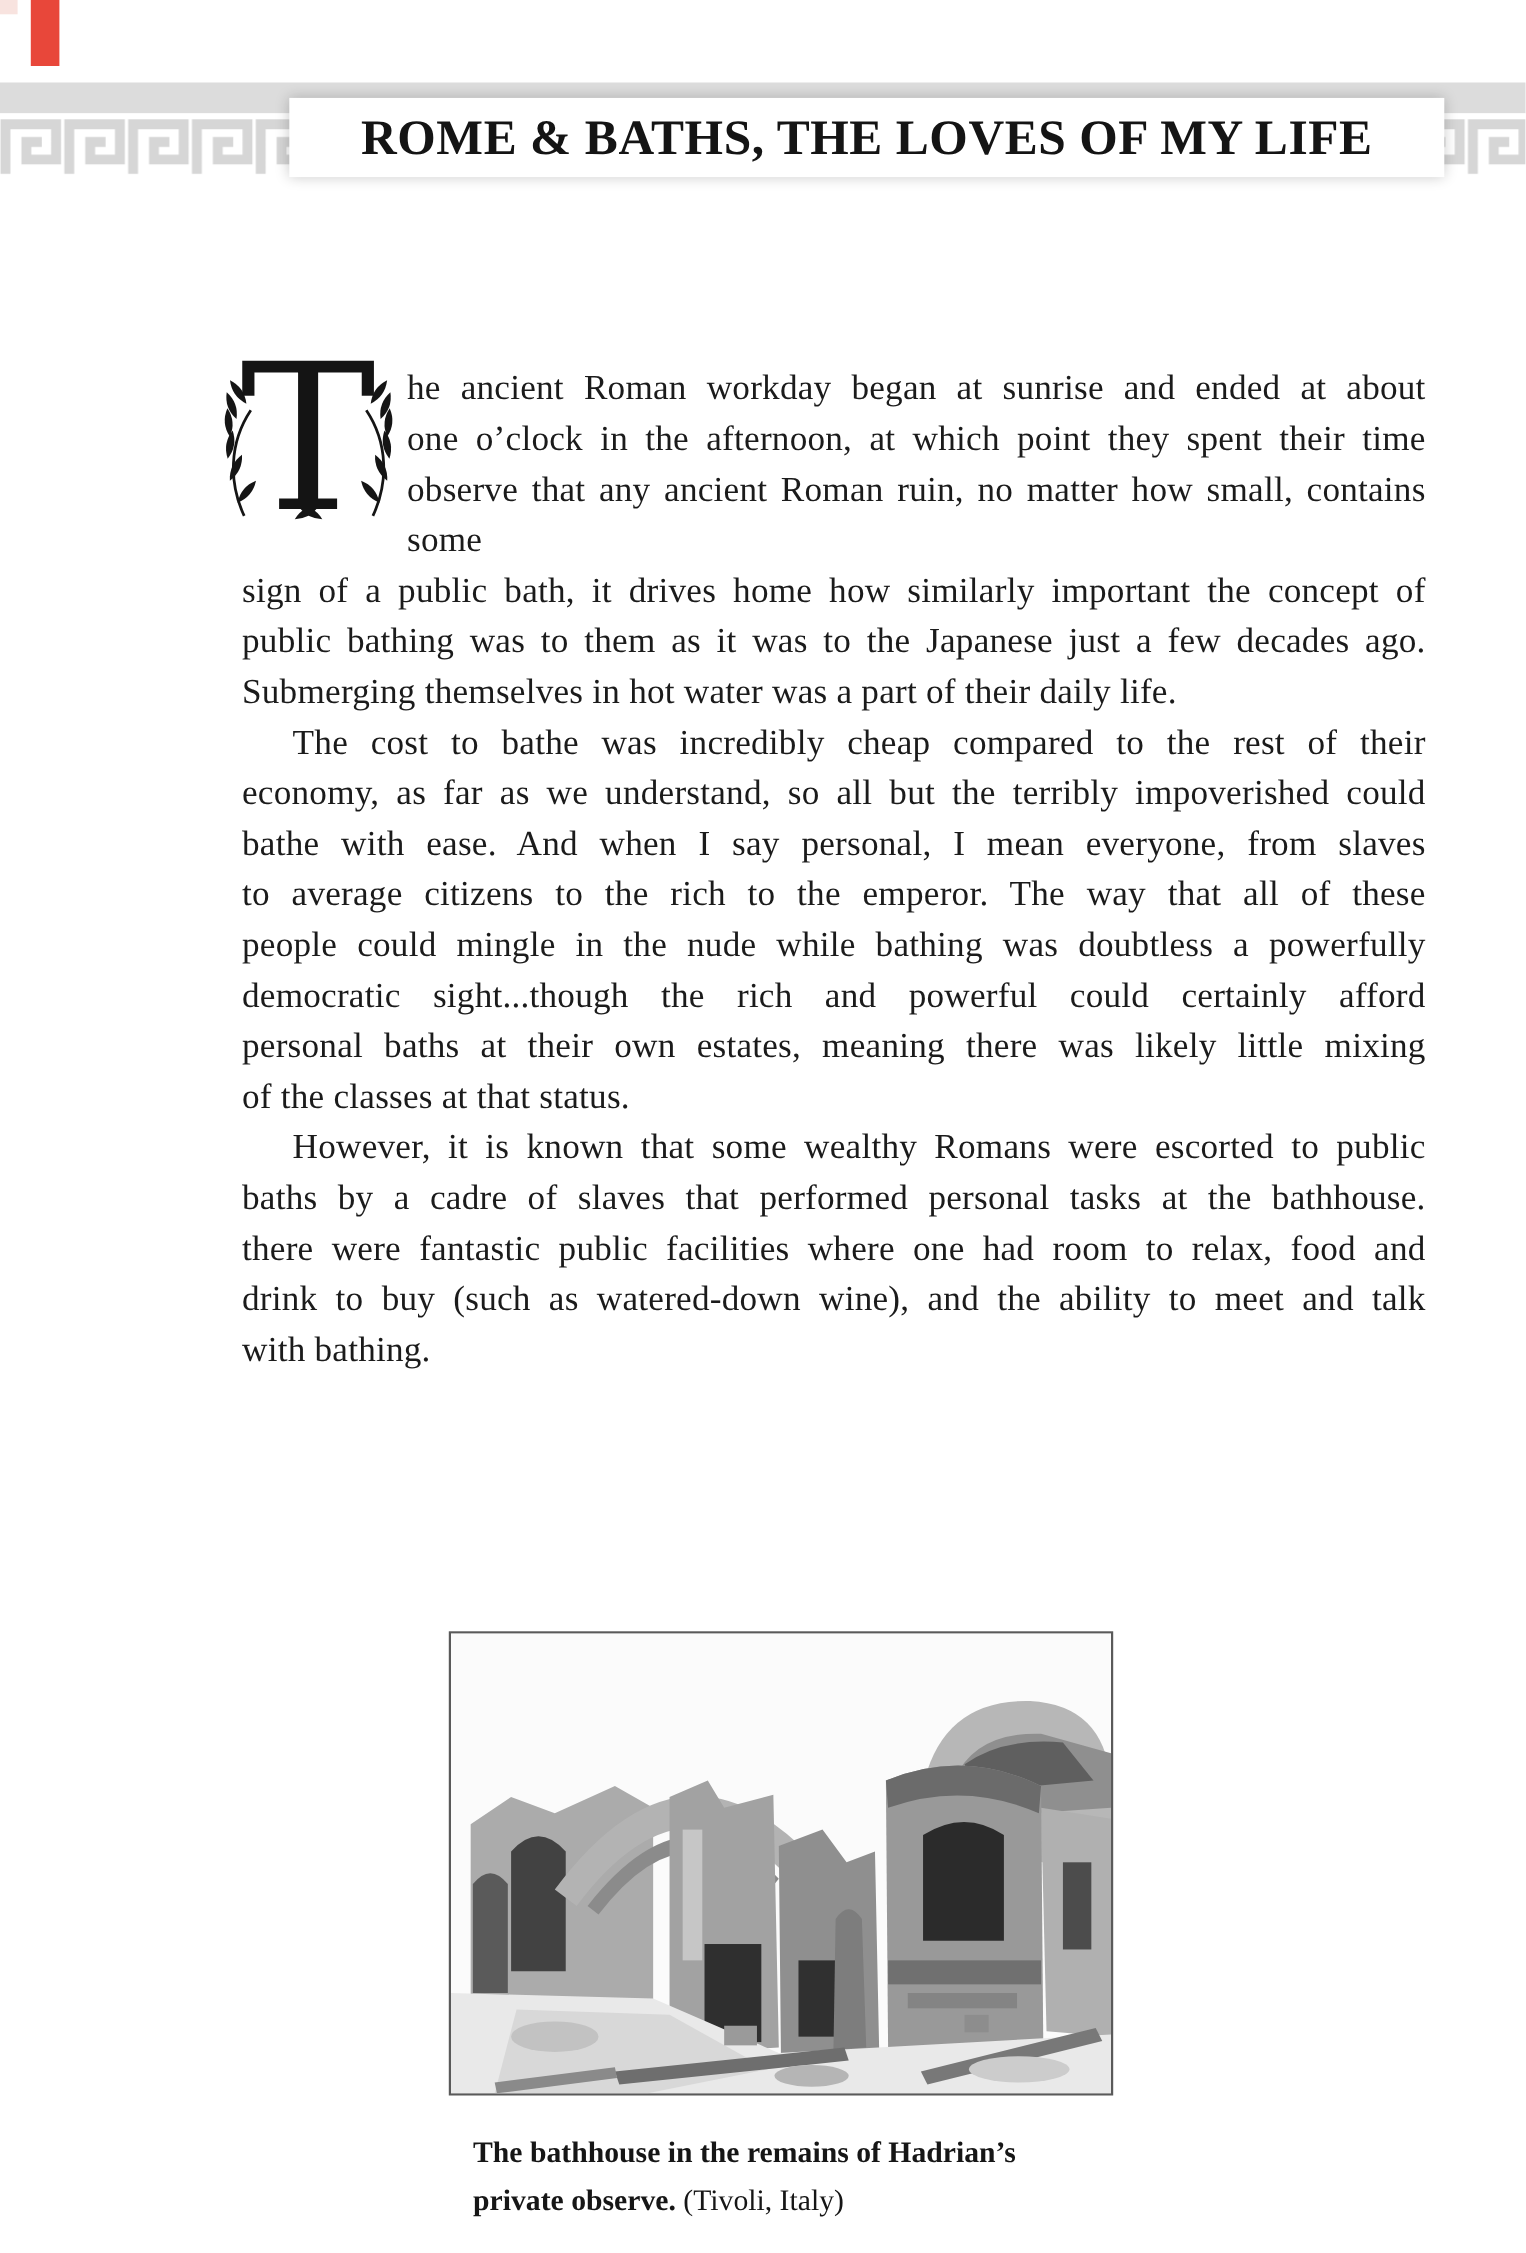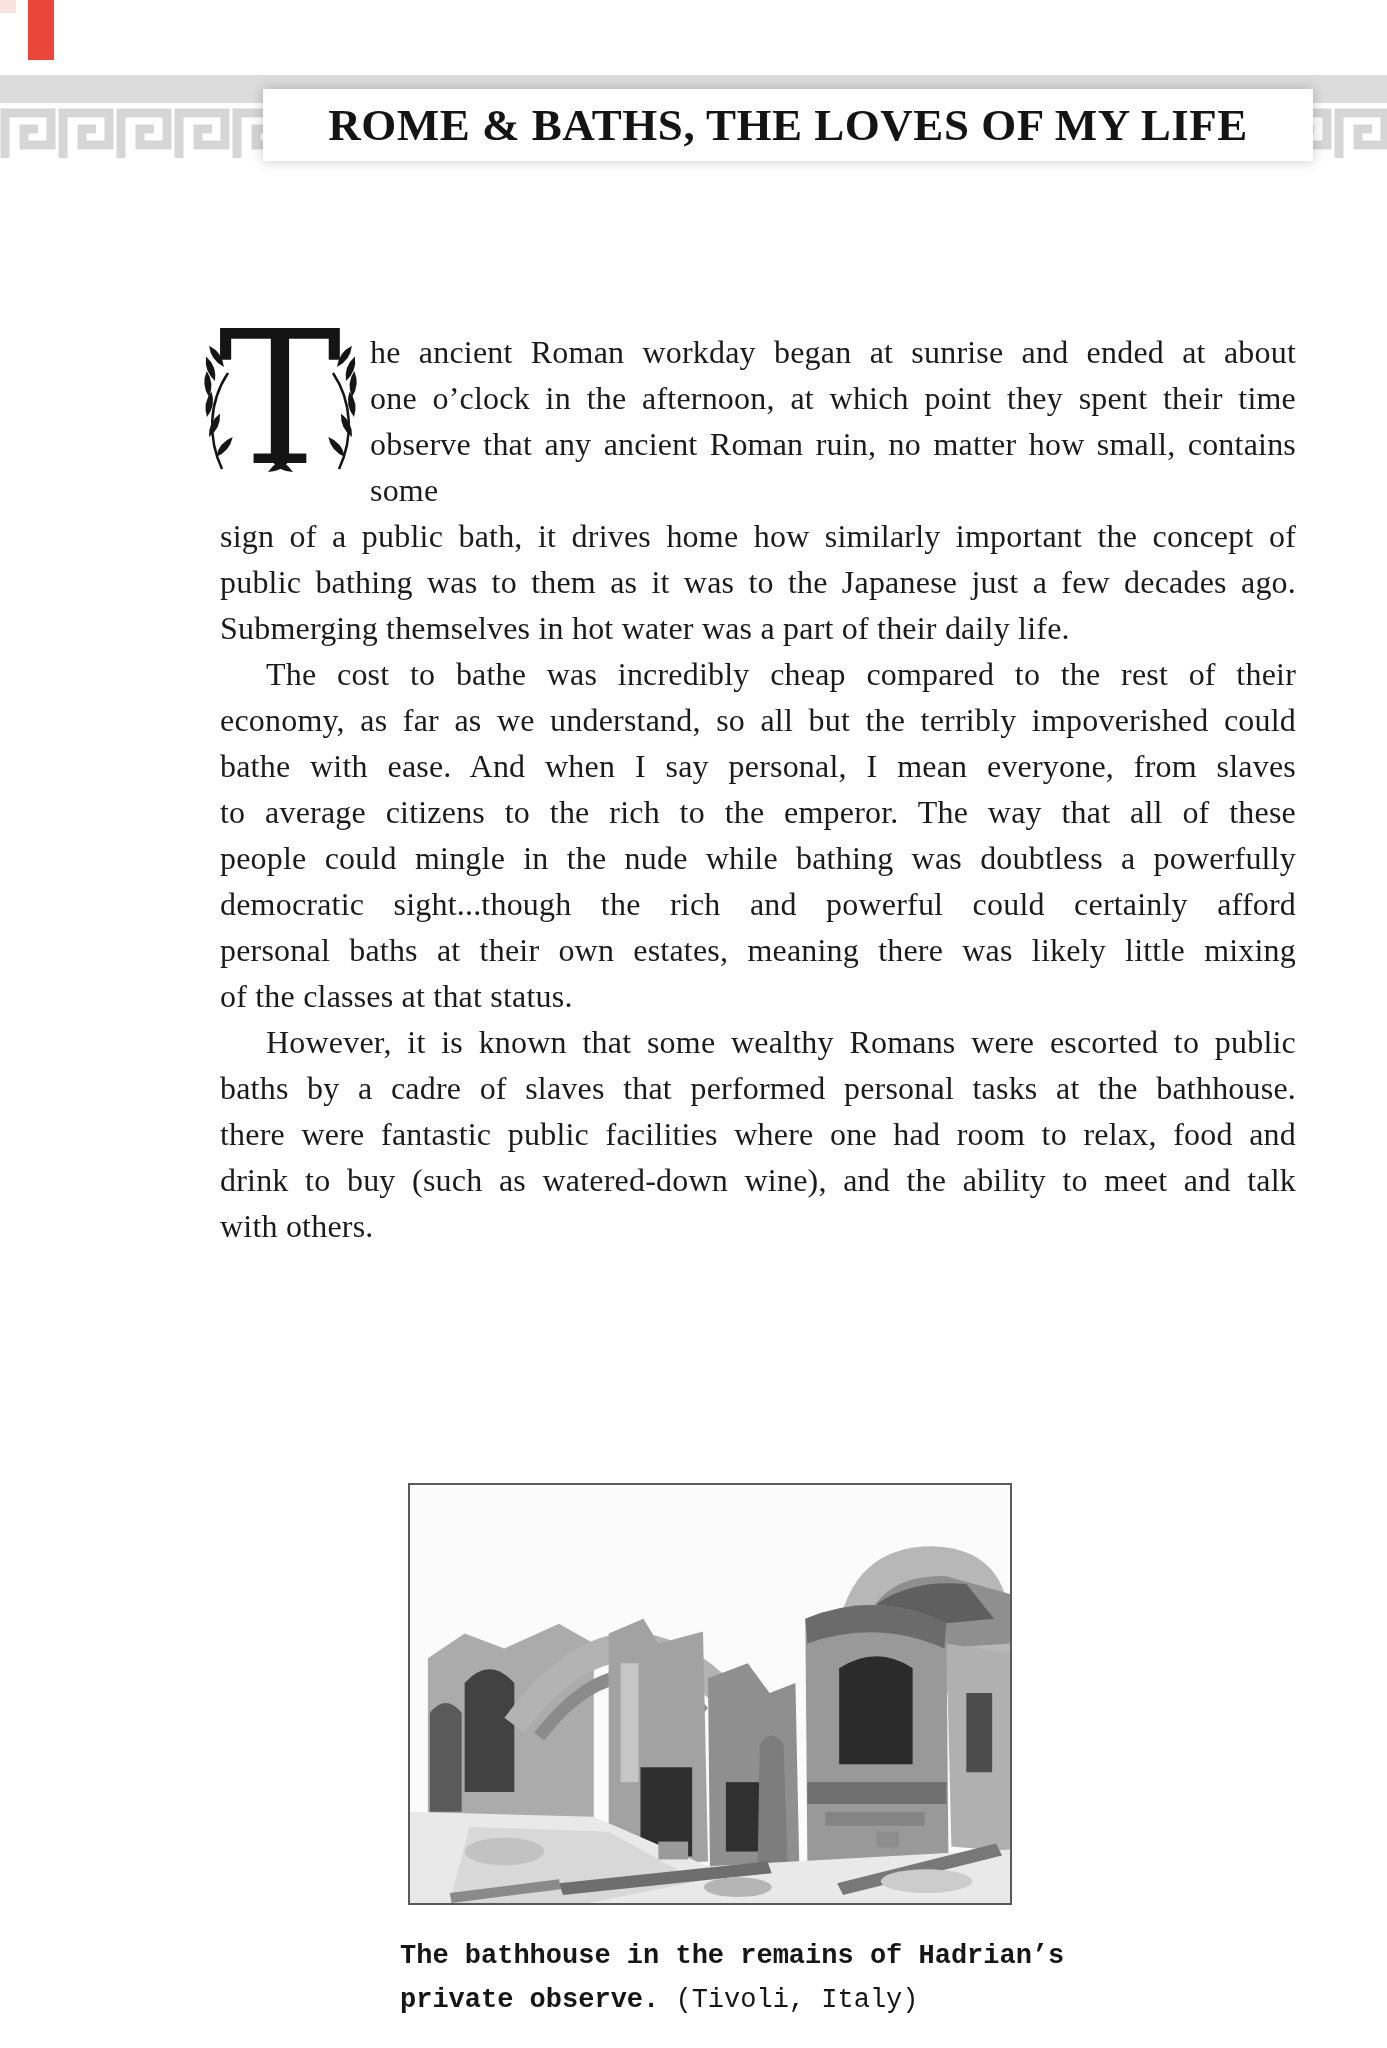--- a/index.html
+++ b/index.html
@@ -39,21 +39,21 @@
   .dropcap-float{float:left;width:150px;height:140px;}
   .dropcap-float svg{margin-left:-32px;margin-top:-8px;display:block;overflow:visible;}
   .dropcap-letter{font-family:"DejaVu Serif","Liberation Serif",serif;}
 
   
   .photo-wrap{
     position:absolute;left:408px;top:1483px;width:604px;height:422px;
     border:2px solid #5a5a5a;box-sizing:border-box;background:#fafafa;
   }
   .photo-wrap svg{display:block;width:100%;height:100%;}
-  .caption{position:absolute;left:400px;top:1934px;width:700px;font-family:Liberation Mono, monospace;}
+  .caption{position:absolute;left:430px;top:1934px;width:700px;}
   .cap-line{font-size:27px;line-height:44px;color:#161616;}
   .cap-line b{font-weight:bold;}
   .cap-line span{font-weight:normal;}
 </style>
 </head>
 <body>
 
 <div class="red-tab"></div>
 <div class="corner-smudge"></div>
 
@@ -151,21 +151,21 @@
     <span class="line">democratic sight...though the rich and powerful could certainly afford</span>
     <span class="line">personal baths at their own estates, meaning there was likely little mixing</span>
     <span class="line end">of the classes at that status.</span>
   </div>
 
   <div class="para">
     <span class="line indent">However, it is known that some wealthy Romans were escorted to public</span>
     <span class="line">baths by a cadre of slaves that performed personal tasks at the bathhouse.</span>
     <span class="line">there were fantastic public facilities where one had room to relax, food and</span>
     <span class="line">drink to buy (such as watered-down wine), and the ability to meet and talk</span>
-    <span class="line end">with others.</span>
+    <span class="line end">with bathing.</span>
   </div>
 </main>
 
 <div class="photo-wrap">
   <svg viewBox="0 0 604 422" preserveAspectRatio="none">
     <rect width="604" height="422" fill="#fbfbfb"></rect>
 
     <path d="M430 150 Q445 60 530 62 Q600 66 604 140 L604 210 L430 210 Z" fill="#b7b7b7"></path>
     <path d="M455 150 Q470 90 540 92 L604 110 L604 160 L455 170 Z" fill="#8f8f8f"></path>
     <path d="M470 120 Q505 95 560 100 L588 135 L480 145 Z" fill="#5f5f5f"></path>

